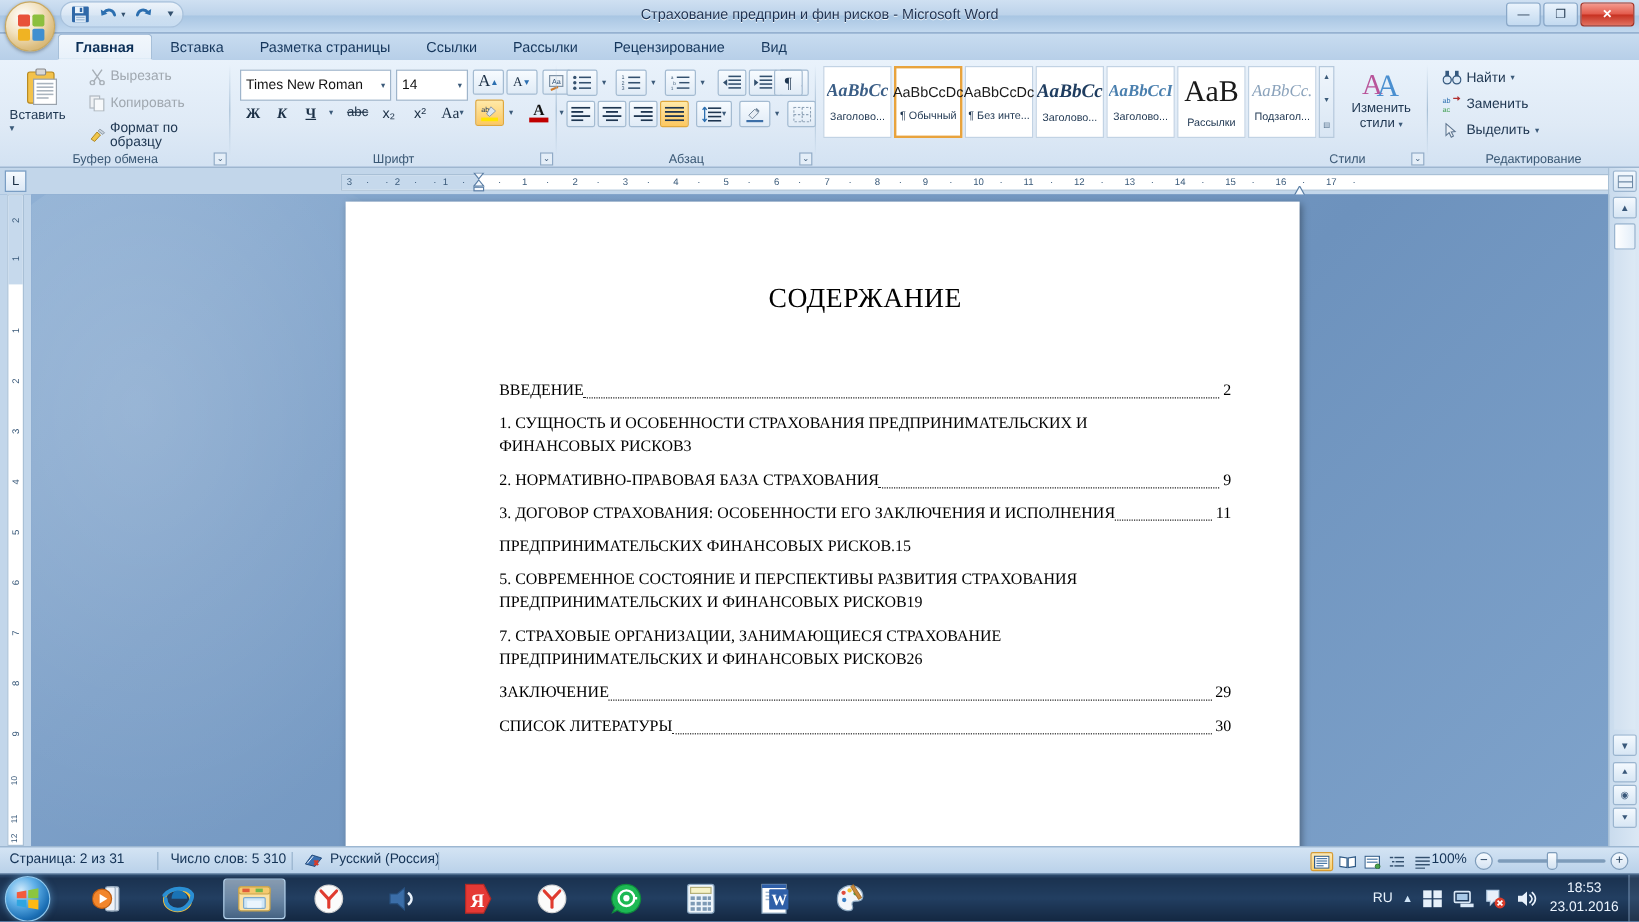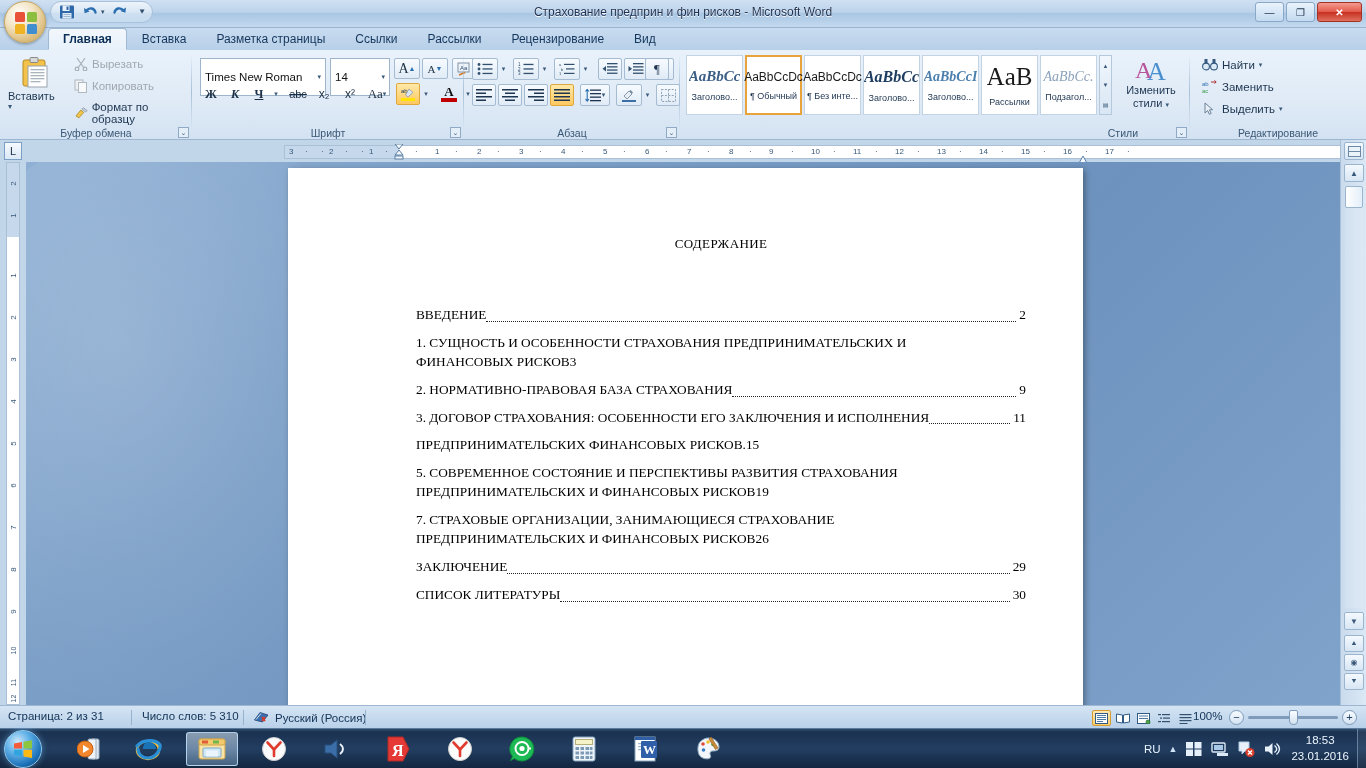--- a/index.html
+++ b/index.html
@@ -101,21 +101,21 @@
   }
   .paste-icon { width: 32px; height: 34px; margin: 2px auto 0; display: block; }
   .clip-item {
     position: absolute; font-size: 11.5px; display: flex; align-items: center; gap: 4px;
   }
   .clip-item.dim { color: #a0a8b0; }
   .clip-item.on { color: #1d3550; }
 
   
   .fld {
-    position: absolute; height: 38px; border: 1px solid #9fb5cb; background: #fff;
+    position: absolute; height: 26px; border: 1px solid #9fb5cb; background: #fff;
     display: flex; align-items: center; padding: 0 2px 0 4px;
     font-size: 11.5px; color: #111;
   }
   .fld .cv { flex: 1; }
   .fld .dd { font-size: 7px; color: #3b5a79; padding: 0 2px; }
   .btn {
     position: absolute; height: 22px; border: 1px solid transparent;
     display: flex; align-items: center; justify-content: center;
     font-size: 12px; color: #1b2f45; border-radius: 2px;
   }
@@ -184,21 +184,21 @@
     width: 520px; height: 620px; border-radius: 50%;
     background: radial-gradient(ellipse at 40% 35%, rgba(255,255,255,0.16), rgba(255,255,255,0) 65%);
   }
   .page {
     position: absolute; left: 262px; top: 6px; width: 795px; height: 560px;
     background: #fff; box-shadow: 2px 2px 6px rgba(0,0,0,0.35);
   }
   .doc { position: absolute; left: 128px; top: 68px; width: 610px; }
   .doc-title {
     text-align: center; font-family: "Liberation Serif", serif;
-    font-size: 13px; color: #000; letter-spacing: 0.4px;
+    font-size: 23px; color: #000; letter-spacing: 0.4px;
   }
   .toc { margin-top: 54px; font-family: "Liberation Serif", serif; font-size: 13.3px; color: #000; }
   .toc-entry { display: flex; align-items: flex-end; margin-bottom: 9px; line-height: 1.42; }
   .toc-entry .txt { }
   .toc-entry .lead {
     flex: 1; min-width: 6px; margin: 0 1px 3px 0;
     border-bottom: 1.4px dotted #222; height: 1px;
   }
   .toc-entry .pg { white-space: nowrap; padding-left: 2px; }
   .toc-block { margin-bottom: 9px; line-height: 1.42; }
@@ -225,21 +225,21 @@
   }
   .vs-track { position: absolute; left: 4px; width: 18px; background: rgba(255,255,255,0.12); }
 
   
   .statusbar {
     position: absolute; left: 0; top: 705px; width: 1366px; height: 23px;
     background: linear-gradient(to bottom,#d4e4f4,#b9d1e9);
     border-top: 1px solid #9db7d1;
     font-size: 11.5px; color: #133255;
   }
-  .sb-item { position: absolute; top: 4px; display: flex; align-items: flex-end; gap: 5px; }
+  .sb-item { position: absolute; top: 4px; display: flex; align-items: flex-start; gap: 5px; }
   .sb-sep { position: absolute; top: 4px; width: 1px; height: 15px; background: #97b2cd; }
   .viewbtn {
     position: absolute; top: 4px; width: 19px; height: 16px;
     border: 1px solid transparent; border-radius: 2px;
     display: flex; align-items: center; justify-content: center;
   }
   .viewbtn.sel { border: 1px solid #d69b32; background: linear-gradient(to bottom,#fde9b4,#f9cf6d); }
   .zslider { position: absolute; top: 10px; height: 3px; background: #7e9cba; border-radius: 2px; }
   .zknob {
     position: absolute; top: 4px; width: 9px; height: 15px;

